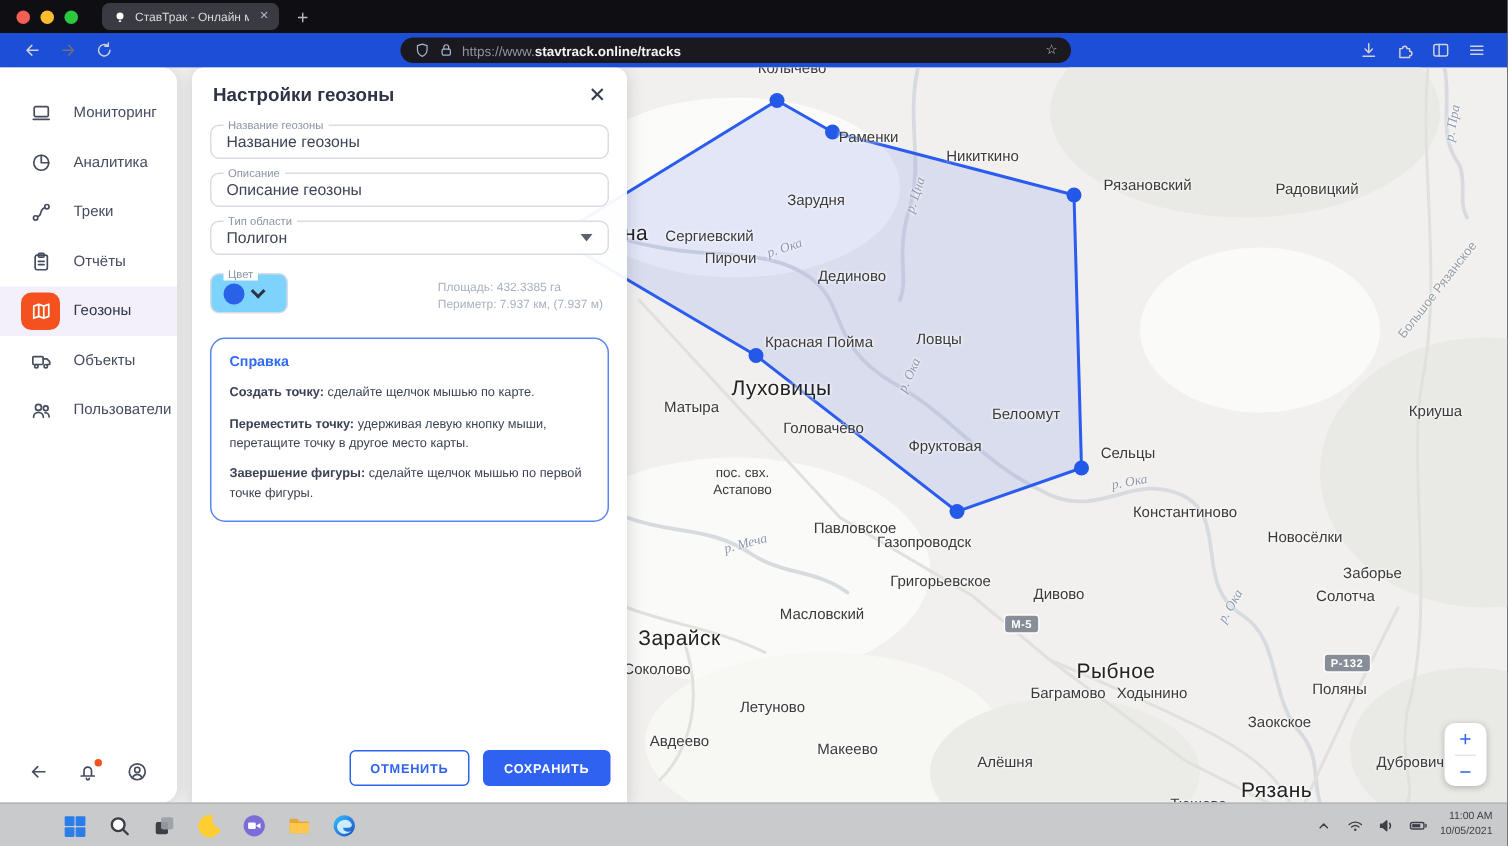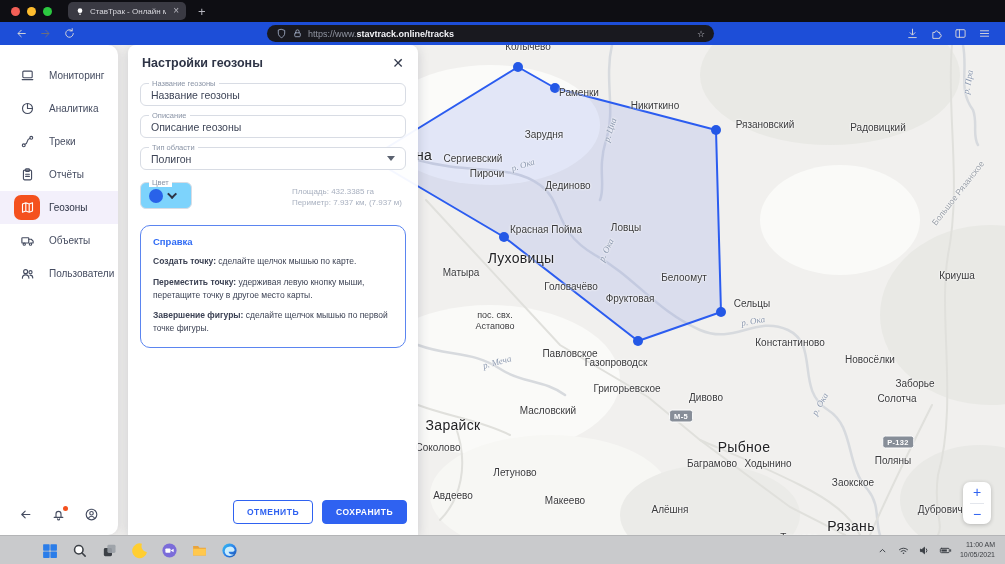--- a/index.html
+++ b/index.html
@@ -238,21 +238,21 @@
           <span class="lbl town" style="left: 473px; top: 113px;">Сергиевский</span>
           <span class="lbl town" style="left: 487px; top: 128px;">Пирочи</span>
           <span class="lbl town" style="left: 568px; top: 140px;">Дединово</span>
           <span class="lbl town" style="left: 765px; top: 79px;">Рязановский</span>
           <span class="lbl town" style="left: 878px; top: 82px;">Радовицкий</span>
           <span class="lbl city" style="left: 424px; top: 110px;">на</span>
           <span class="lbl town" style="left: 546px; top: 184px;">Красная Пойма</span>
           <span class="lbl town" style="left: 626px; top: 182px;">Ловцы</span>
           <span class="lbl city" style="left: 521px; top: 213px;">Луховицы</span>
           <span class="lbl town" style="left: 461px; top: 227px;">Матыра</span>
-          <span class="lbl town" style="left: 571px; top: 241px;">Головачёво</span>
+          <span class="lbl town" style="left: 549px; top: 241px;">Головачёво</span>
           <span class="lbl town" style="left: 630px; top: 253px;">Фруктовая</span>
           <span class="lbl town" style="left: 672px; top: 232px; margin-left: 12px;">Белоомут</span>
           <span class="lbl town" style="left: 957px; top: 230px;">Криуша</span>
           <span class="lbl town" style="left: 752px; top: 258px;">Сельцы</span>
           <span class="lbl small" style="left: 495px; top: 270px;">пос. свх.</span>
           <span class="lbl small" style="left: 495px; top: 281px;">Астапово</span>
           <span class="lbl town" style="left: 790px; top: 297px;">Константиново</span>
           <span class="lbl town" style="left: 870px; top: 314px;">Новосёлки</span>
           <span class="lbl town" style="left: 570px; top: 308px;">Павловское</span>
           <span class="lbl town" style="left: 616px; top: 317px;">Газопроводск</span>

